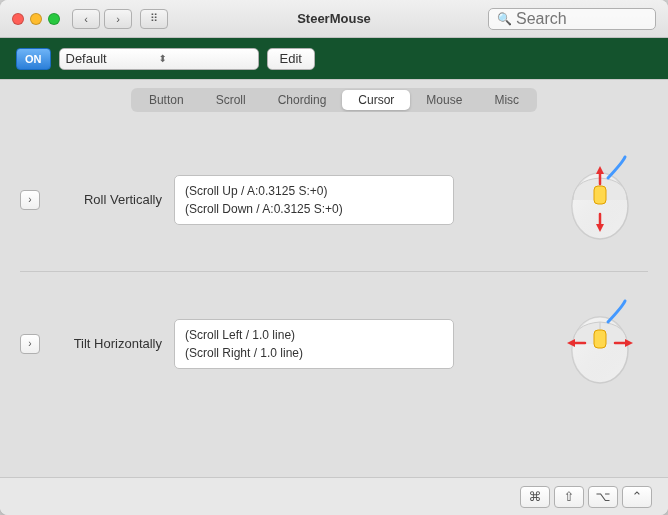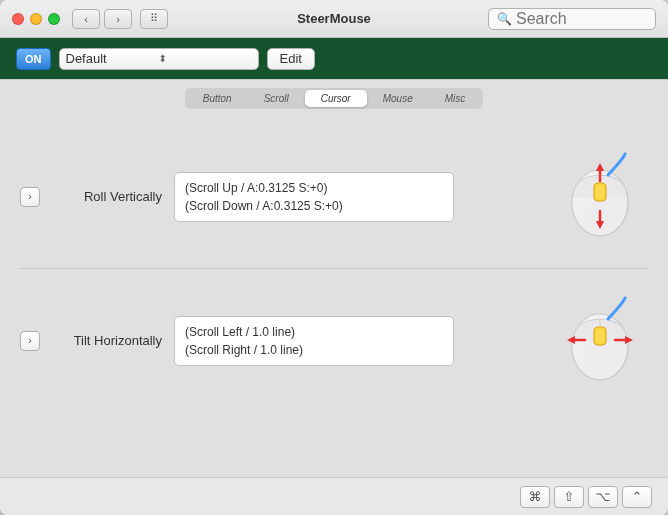--- a/index.html
+++ b/index.html
@@ -211,26 +211,25 @@
     .tabs-container {
       display: flex;
       background: rgba(0,0,0,0.08);
       border-radius: 6px;
       padding: 2px;
       gap: 0;
     }
 
     .tab {
       padding: 3px 16px;
-      font-size: 10px;
+      font-size: 12px;
       color: #555;
       cursor: pointer;
       border-radius: 5px;
       white-space: nowrap;
-      font-style: italic;
     }
 
     .tab.active {
       background: white;
       color: #333;
       box-shadow: 0 1px 3px rgba(0,0,0,0.2);
       font-weight: 500;
     }
 
     
@@ -361,20 +360,21 @@
       <span>Default</span>
       <span class="arrows">⬍</span>
     </div>
     <button class="edit-btn">Edit</button>
   </div>
 
   <div class="tabs-bar">
     <div class="tabs-container">
       <div class="tab">Button</div>
       <div class="tab">Scroll</div>
+      <div class="tab">Chording</div>
       <div class="tab active">Cursor</div>
       <div class="tab">Mouse</div>
       <div class="tab">Misc</div>
     </div>
   </div>
 
   <div class="content">
 
     <div class="scroll-row">
       <div class="expand-btn">›</div>

